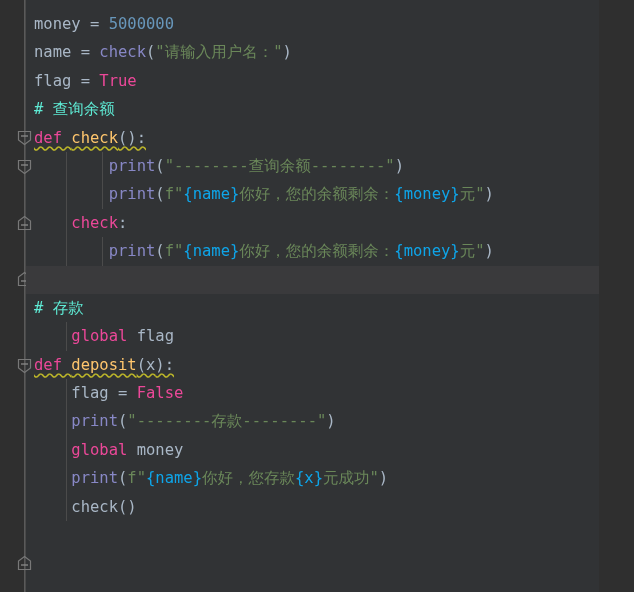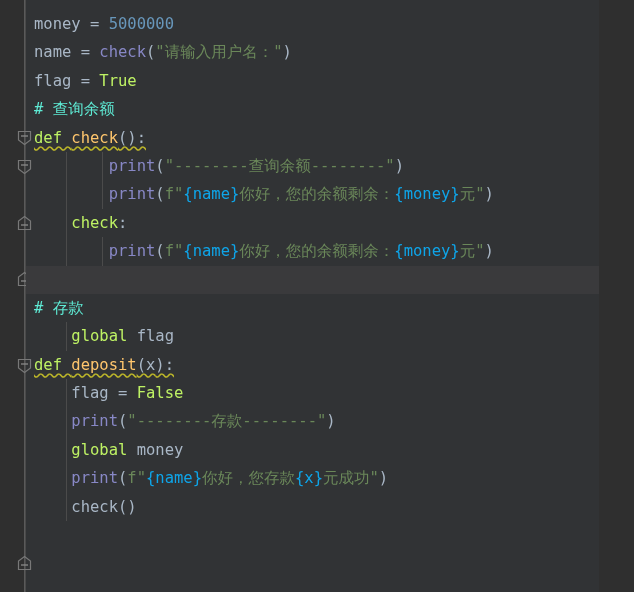--- a/index.html
+++ b/index.html
@@ -45,21 +45,21 @@
   }
   .line.caret{ background:#3a3a3c; }
   
   .guide{
     position:absolute;top:0;width:1px;height:28.4px;
     background:#4b4b4b;
   }
   .g1{left:40px;}
   .g2{left:76px;}
   
-  .kw      {color:#bef264;}
+  .kw      {color:#ec4899;}
   .def-name{color:#ffc66d;}
   .num     {color:#6897bb;}
   .str     {color:#6a8759;}
   .func    {color:#8888c6;}
   .plain   {color:#a9b7c6;}
   .cmt     {color:#5eead4;}
   .brace   {color:#0ea5e9;}
   .wavy{
     text-decoration:underline wavy #bbb529;
     text-decoration-skip-ink:none;

